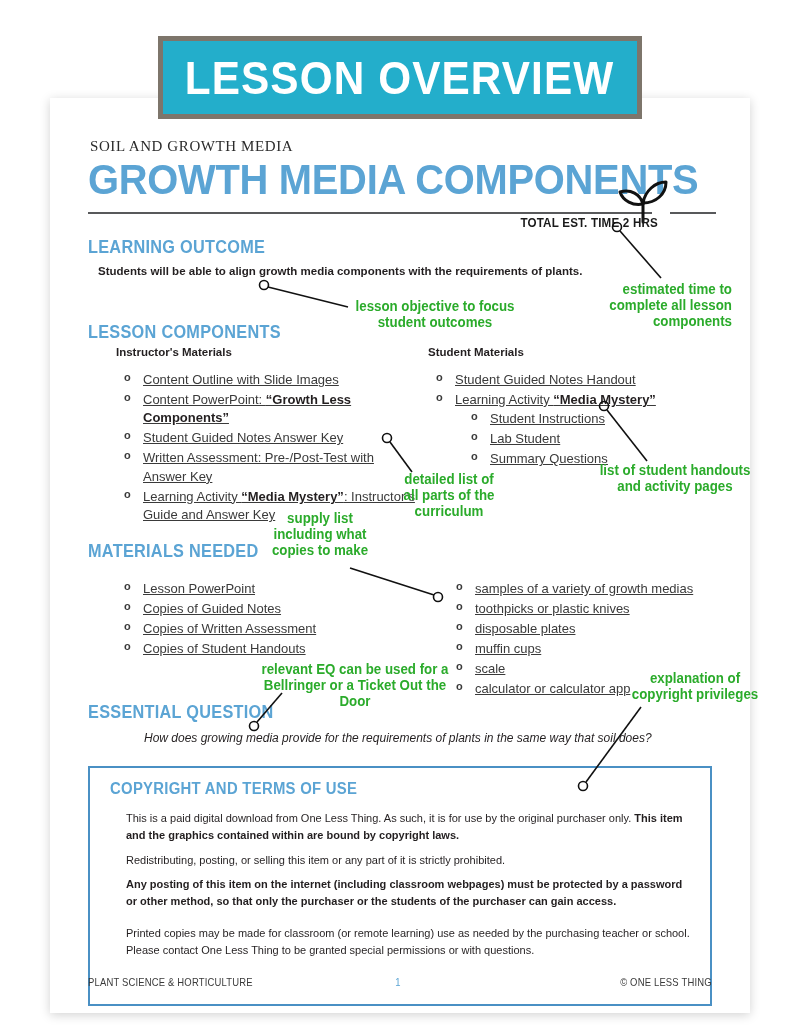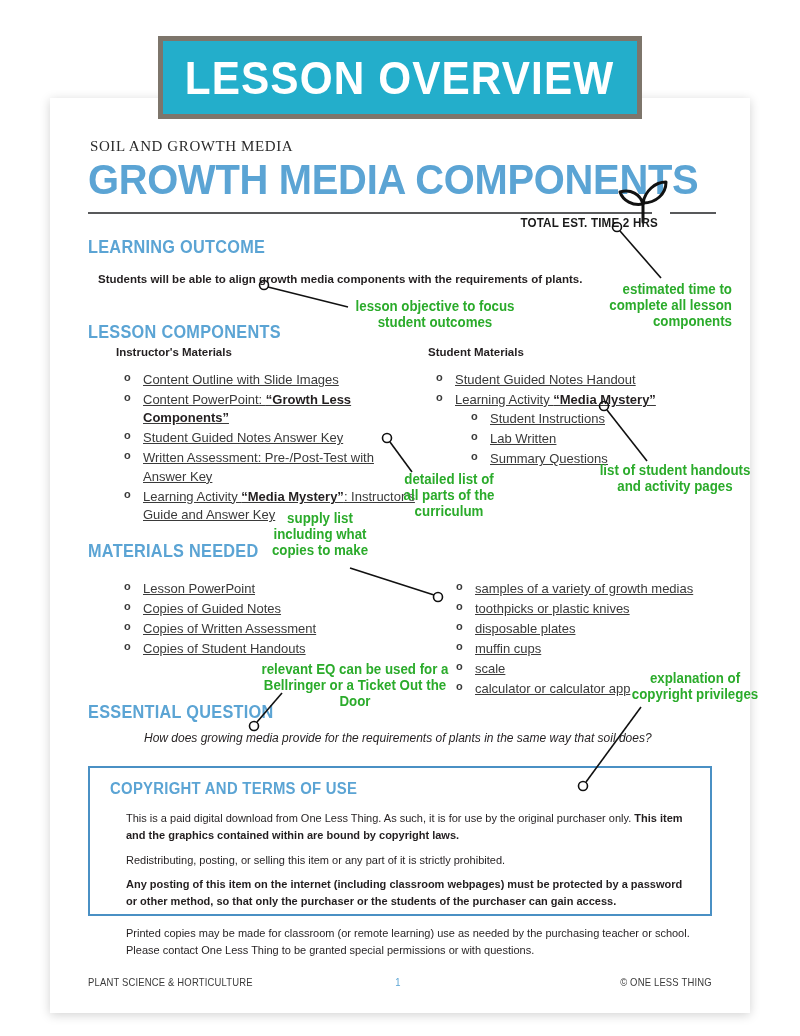--- a/index.html
+++ b/index.html
@@ -144,21 +144,21 @@
     color: #3a3a3a;
   }
   ul.bullets.sub { margin-top: 1px; }
   ul.bullets.sub > li { padding-left: 26px; }
   ul.bullets li b { color: #231f20; }
 
   
   #copyright-box {
     position: absolute;
     left: 38px; top: 668px;
-    width: 624px; height: 150px;
+    width: 624px; height: 240px;
     border: 2px solid #4a90c4;
     box-sizing: border-box;
     background: #ffffff;
   }
   #copyright-box .cb-head {
     position: absolute; left: 20px; top: 12px;
     font-family: "Liberation Sans Narrow", "Liberation Sans", sans-serif;
     font-weight: bold; font-size: 16px;
     color: #5ba4d4; letter-spacing: 0.3px;
     transform: scaleX(0.93); transform-origin: left top;
@@ -220,40 +220,40 @@
     <div class="sprout">
       <svg viewBox="0 0 56 48" width="56" height="48">
         <path d="M28 46 L28 24" stroke="#111" stroke-width="3" fill="none" stroke-linecap="round"></path>
         <path d="M28 28 C18 30 8 25 5 16 C16 13 25 18 28 28 Z" fill="none" stroke="#111" stroke-width="3" stroke-linejoin="round"></path>
         <path d="M28 27 C30 15 40 6 51 6 C51 18 41 27 28 27 Z" fill="none" stroke="#111" stroke-width="3" stroke-linejoin="round"></path>
       </svg>
     </div>
     <div class="est-time">TOTAL EST. TIME 2 HRS</div>
 
     <div class="sec-head" style="left:38px; top:139px;">LEARNING OUTCOME</div>
-    <div class="body-text bold" style="left:48px; top:173px; width:600px;">Students will be able to align growth media components with the requirements of plants.</div>
+    <div class="body-text bold" style="left:48px; top:165px; width:600px;">Students will be able to align growth media components with the requirements of plants.</div>
 
     <div class="sec-head" style="left:38px; top:224px;">LESSON COMPONENTS</div>
 
     <div class="col-head" style="left:66px; top:248px;">Instructor's Materials</div>
     <ul class="bullets" style="left:58px; top:264px; width:300px;">
       <li>Content Outline with Slide Images</li>
       <li>Content PowerPoint: <b>“Growth Less Components”</b></li>
       <li>Student Guided Notes Answer Key</li>
       <li>Written Assessment: Pre-/Post-Test with Answer Key</li>
       <li>Learning Activity <b>“Media Mystery”</b>: Instructor’s Guide and Answer Key</li>
     </ul>
 
     <div class="col-head" style="left:378px; top:248px;">Student Materials</div>
     <ul class="bullets" style="left:370px; top:264px; width:300px;">
       <li>Student Guided Notes Handout</li>
       <li>Learning Activity <b>“Media Mystery”</b>
         <ul class="bullets sub" style="position:relative; left:0; top:0;">
           <li>Student Instructions</li>
-          <li>Lab Written</li>
+          <li>Lab Student</li>
           <li>Summary Questions</li>
         </ul>
       </li>
     </ul>
 
     <div class="sec-head" style="left:38px; top:443px;">MATERIALS NEEDED</div>
     <ul class="bullets" style="left:58px; top:473px; width:300px;">
       <li>Lesson PowerPoint</li>
       <li>Copies of Guided Notes</li>
       <li>Copies of Written Assessment</li>

